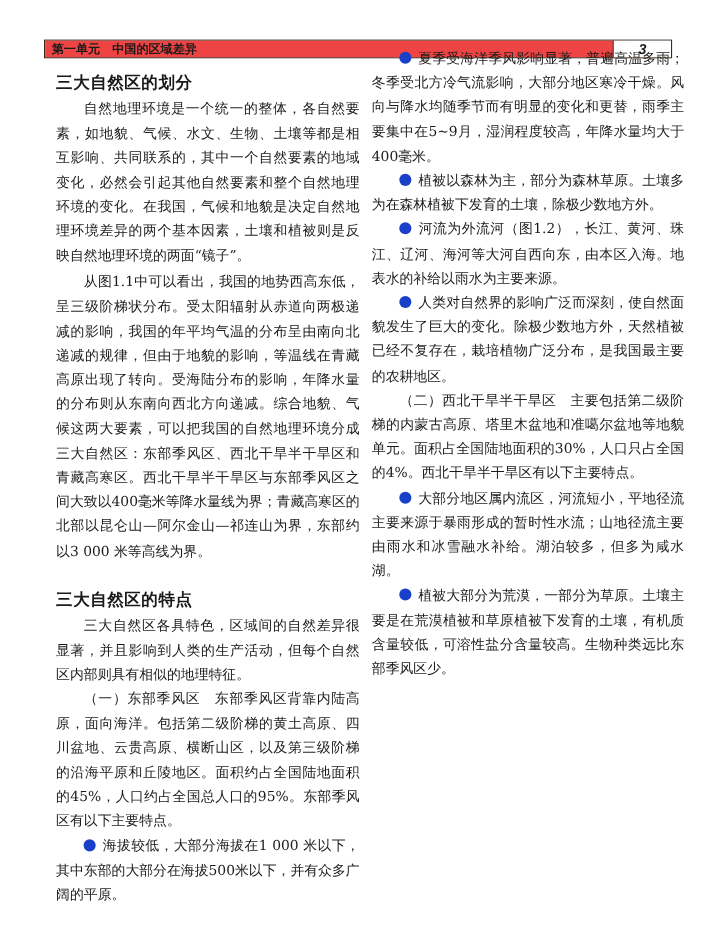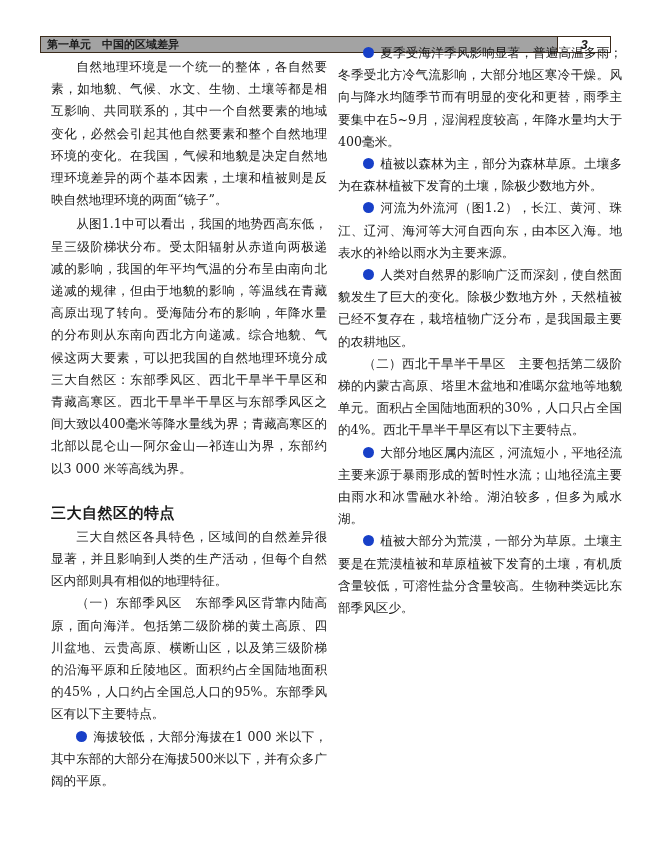--- a/index.html
+++ b/index.html
@@ -1,20 +1,20 @@
 <!DOCTYPE html>
 <html><head>
 <meta charset="utf-8">
 <style>
   html, body { margin: 0; padding: 0; background: #ffffff; }
   body { width: 650px; height: 860px; position: relative; overflow: hidden;
          font-family: "DejaVu Serif", "Liberation Serif", serif; color: #1a1a1a; }
   .header { position: absolute; left: 40px; top: 36px; width: 569px; height: 15px;
             border: 1px solid #3a2a1a; display: flex; }
-  .header-title { flex: 1; background: #a3a3a3; font-family: "DejaVu Sans", sans-serif;
+  .header-title { flex: 1; background: #ef4444; font-family: "DejaVu Sans", sans-serif;
                   font-weight: bold; font-size: 11px; line-height: 15px; padding-left: 6px;
                   color: #1a1a1a; white-space: pre; border-right: 1px solid #3a2a1a; }
   .page-num { width: 52px; text-align: center; font-family: "Liberation Sans", sans-serif;
               font-weight: bold; font-style: italic; font-size: 13px; line-height: 15px; background: #fff; }
   .col { position: absolute; top: 56px; font-size: 12.6px; line-height: 22.2px; text-align: justify; }
   .col-left { left: 51px; width: 276px; }
   .col-right { left: 338px; width: 284px; top: 42px; }
   h2 { font-family: "DejaVu Sans", sans-serif; font-weight: bold; font-size: 15px;
        margin: 8px 0 2px 0; line-height: 22px; letter-spacing: 0.5px; }
   p { margin: 0; text-indent: 2em; }
@@ -26,20 +26,21 @@
 </style>
 </head>
 <body>
 
 <div class="header">
   <div class="header-title">第一单元　中国的区域差异</div>
   <div class="page-num">3</div>
 </div>
 
 <div class="col col-left">
+  <h2>三大自然区的划分</h2>
   <p>自然地理环境是一个统一的整体，各自然要素，如地貌、气候、水文、生物、土壤等都是相互影响、共同联系的，其中一个自然要素的地域变化，必然会引起其他自然要素和整个自然地理环境的变化。在我国，气候和地貌是决定自然地理环境差异的两个基本因素，土壤和植被则是反映自然地理环境的两面“镜子”。</p>
   <p class="gap">从图1.1中可以看出，我国的地势西高东低，呈三级阶梯状分布。受太阳辐射从赤道向两极递减的影响，我国的年平均气温的分布呈由南向北递减的规律，但由于地貌的影响，等温线在青藏高原出现了转向。受海陆分布的影响，年降水量的分布则从东南向西北方向递减。综合地貌、气候这两大要素，可以把我国的自然地理环境分成三大自然区：东部季风区、西北干旱半干旱区和青藏高寒区。西北干旱半干旱区与东部季风区之间大致以400毫米等降水量线为界；青藏高寒区的北部以昆仑山—阿尔金山—祁连山为界，东部约以3 000 米等高线为界。</p>
   <div class="spacer"></div>
   <h2>三大自然区的特点</h2>
   <p>三大自然区各具特色，区域间的自然差异很显著，并且影响到人类的生产活动，但每个自然区内部则具有相似的地理特征。</p>
   <p><span class="sub">（一）东部季风区</span><span>　东部季风区背靠内陆高原，面向海洋。包括第二级阶梯的黄土高原、四川盆地、云贵高原、横断山区，以及第三级阶梯的沿海平原和丘陵地区。面积约占全国陆地面积的45%，人口约占全国总人口的95%。东部季风区有以下主要特点。</span></p>
   <p><span class="bullet"></span><span>海拔较低，大部分海拔在1 000 米以下，其中东部的大部分在海拔500米以下，并有众多广阔的平原。</span></p>
 </div>
 
 <div class="col col-right">

